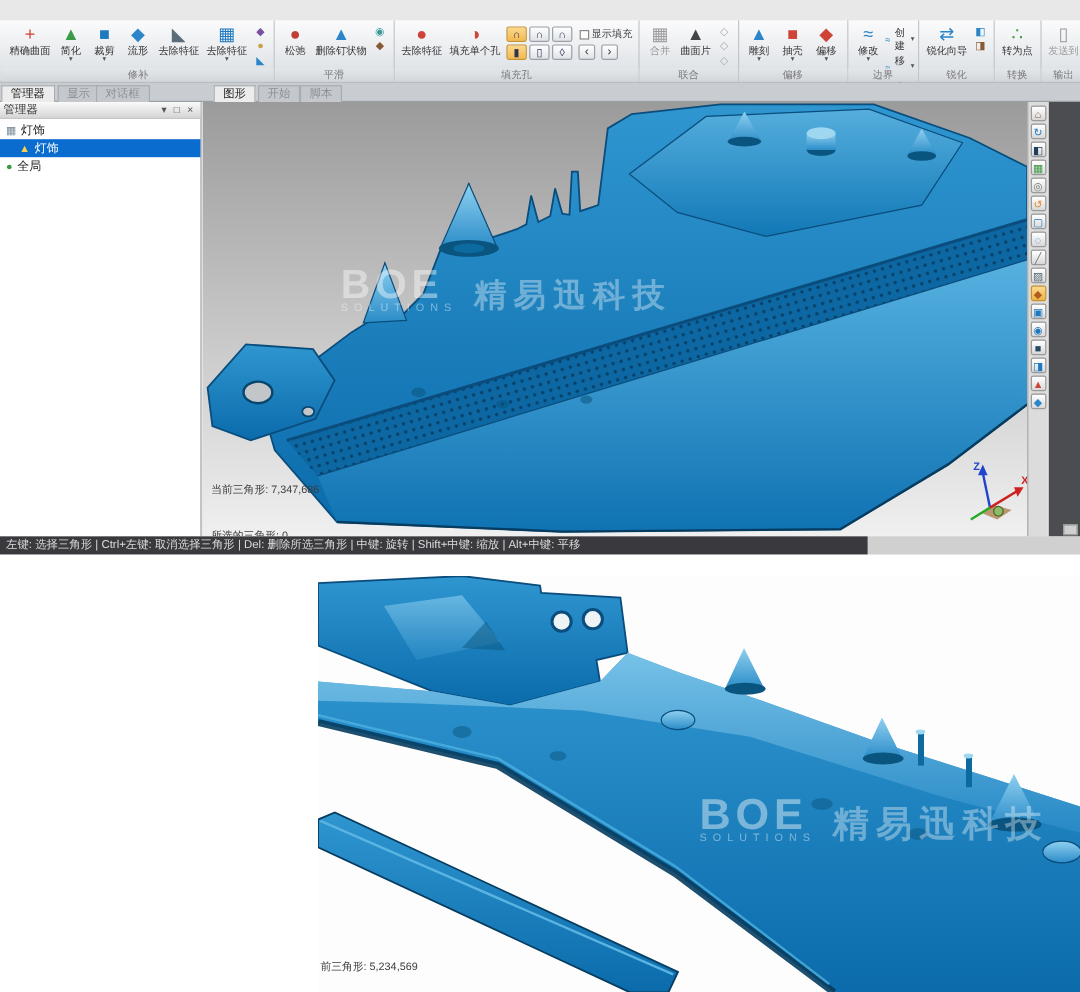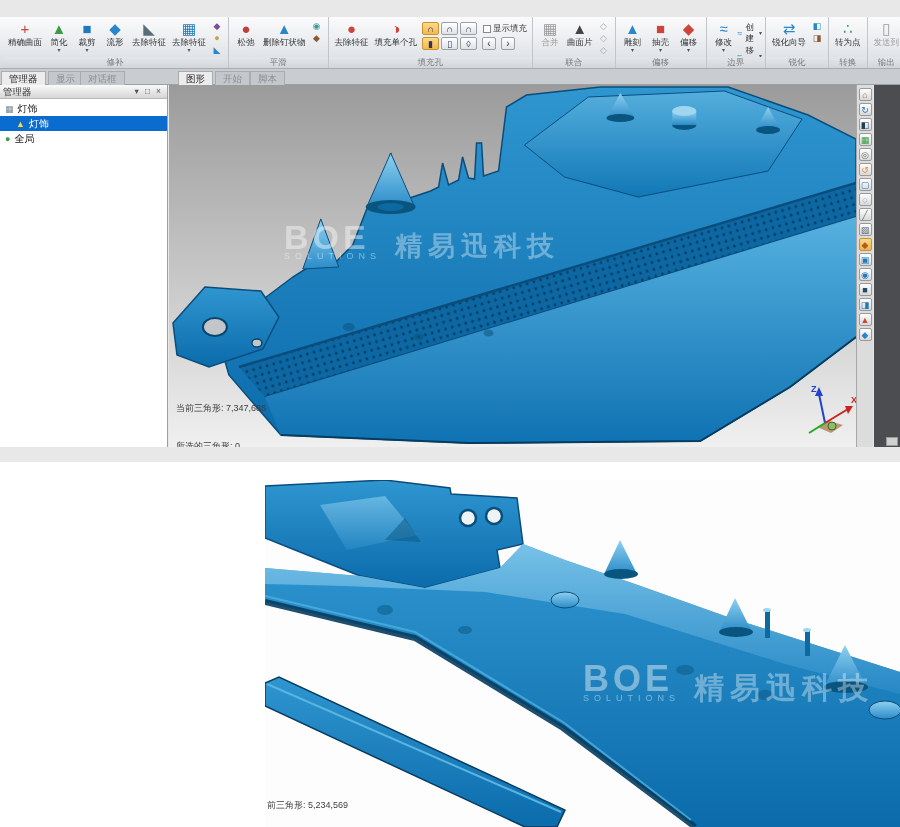--- a/index.html
+++ b/index.html
@@ -407,20 +407,23 @@
     <div class="vtb" style="color: rgb(31, 121, 190);">▣</div>
     <div class="vtb" style="color: rgb(31, 121, 190);">◉</div>
     <div class="vtb" style="color: rgb(36, 74, 102);">■</div>
     <div class="vtb" style="color: rgb(31, 121, 190);">◨</div>
     <div class="vtb" style="color: rgb(207, 68, 56);">▲</div>
     <div class="vtb" style="color: rgb(42, 134, 200);">◆</div>
   </div>
   <div id="darkstrip"></div>
   <div id="grip"></div>
 
+  <div id="statusbar">
+    <div id="statushint">左键: 选择三角形 | Ctrl+左键: 取消选择三角形 | Del: 删除所选三角形 | 中键: 旋转 | Shift+中键: 缩放 | Alt+中键: 平移</div>
+  </div>
 </div>
 
 <div id="zoomview">
   <svg width="635" height="347" viewBox="0 0 635 347" preserveAspectRatio="none">
     <defs>
       <linearGradient id="zMain" x1="0" y1="0" x2="0" y2="1">
         <stop offset="0" stop-color="#2f96d0"></stop>
           <stop offset="1" stop-color="#0b6bab"></stop>
       </linearGradient>
       <linearGradient id="zLight" x1="0" y1="0" x2="0" y2="1">

